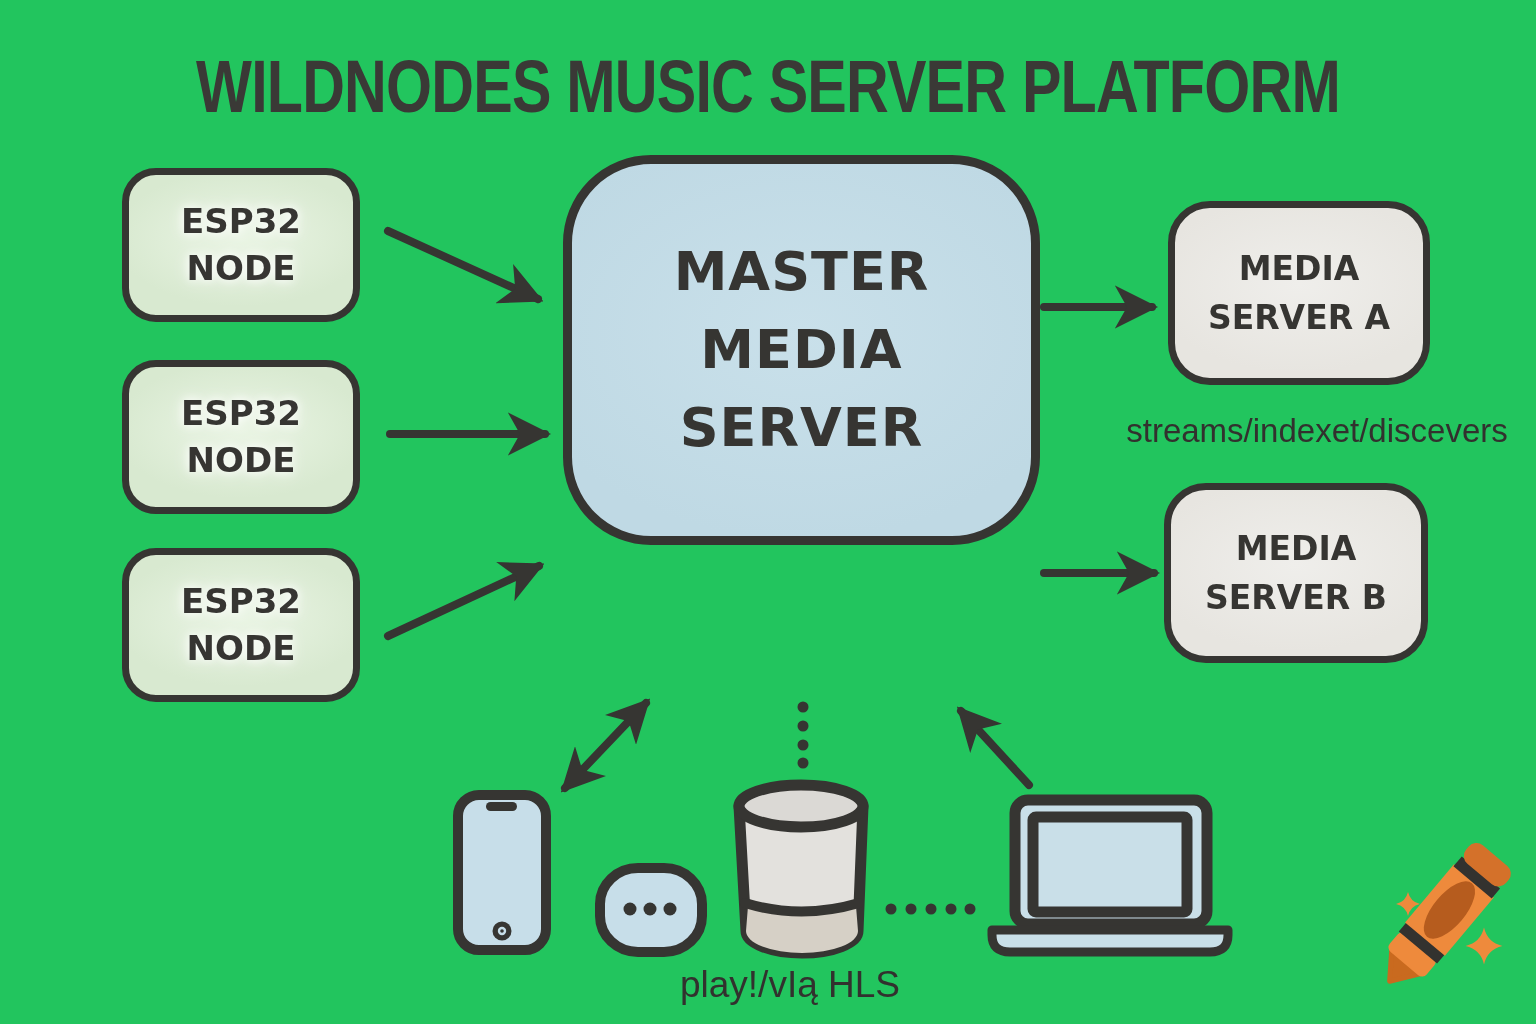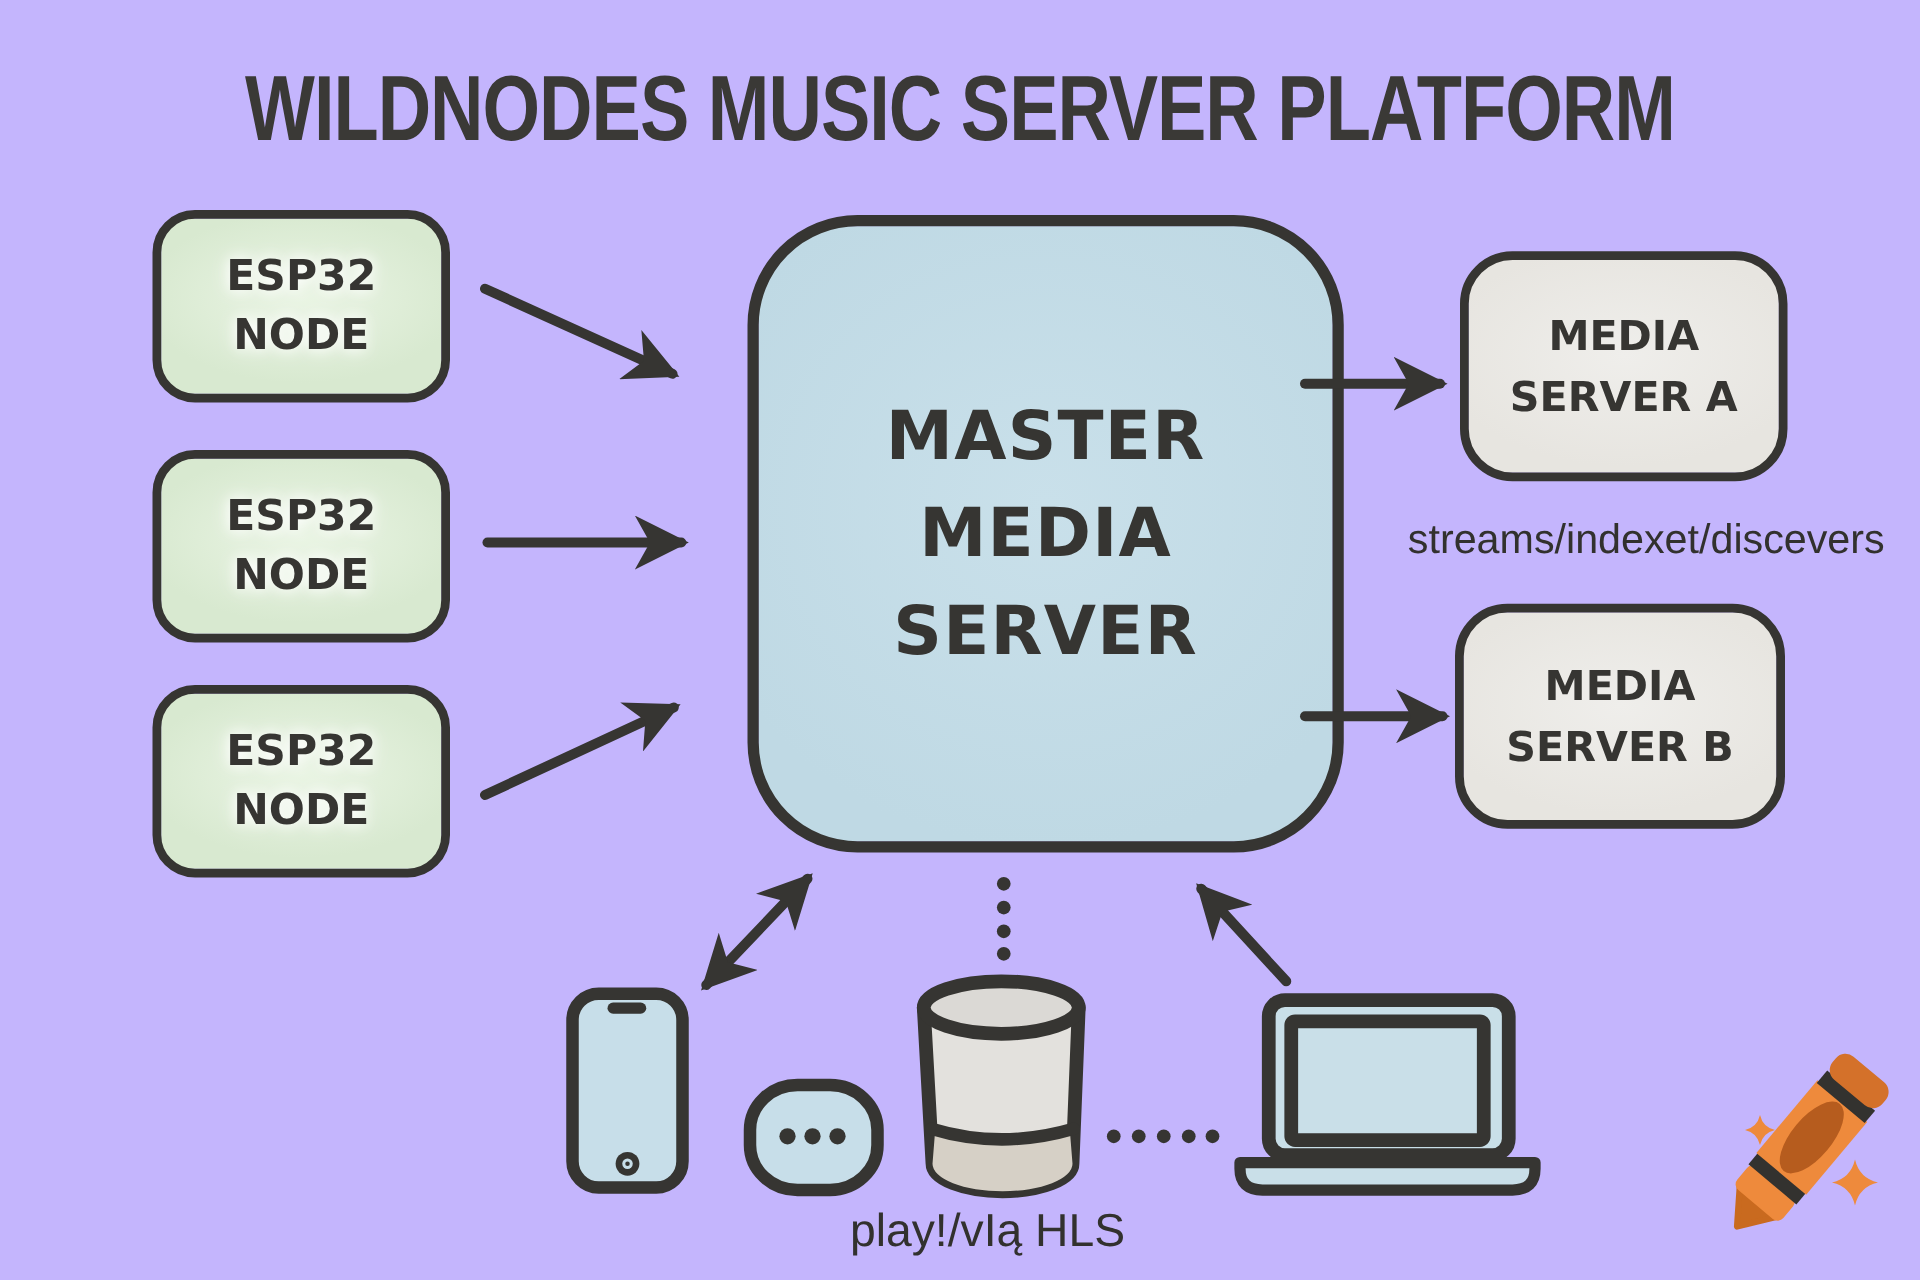--- a/index.html
+++ b/index.html
@@ -1,40 +1,39 @@
 <!DOCTYPE html>
 <html><head>
 <meta charset="utf-8">
 <style>
   html,body{margin:0;padding:0;background:#f7f4ed;}
   .canvas{
     position:relative;width:1536px;height:1024px;overflow:hidden;
-    background:#c4b5fd;font-family:"DejaVu Sans",sans-serif;color:#363532;
+    background:#22c55e;font-family:"DejaVu Sans",sans-serif;color:#363532;
   }
   .title{
     position:absolute;left:0;right:0;top:44px;margin:0;text-align:center;
     font-family:"Liberation Sans",sans-serif;font-weight:700;font-size:74px;
     letter-spacing:-1px;color:#3a3936;transform:scaleX(0.80);transform-origin:50% 50%;
     white-space:nowrap;
   }
   .box{
     position:absolute;display:flex;align-items:center;justify-content:center;
     border:7px solid #363532;box-sizing:border-box;text-align:center;
   }
   .box .label{white-space:pre-line;font-weight:700;color:#363532;}
   .esp{
     width:238px;height:154px;left:122px;border-radius:34px;
     background:radial-gradient(ellipse 75% 65% at 50% 45%, #eaf5e4 0%, #d8e9d0 75%);
   }
   .esp .label{font-size:34px;line-height:1.38;text-shadow:0 0 10px #ffffff,0 0 18px #ffffffcc;}
   .esp1{top:168px;} .esp2{top:360px;} .esp3{top:548px;}
   .master{
-    left:563px;top:172px;width:477px;height:510px;border-radius:88px;border-width:9px;
+    left:563px;top:155px;width:477px;height:390px;border-radius:88px;border-width:9px;
     background:radial-gradient(ellipse 80% 70% at 50% 45%, #c9e0ea 0%, #bfd9e4 80%);
-    margin-left:35px;
   }
   .master .label{font-size:54px;line-height:1.45;letter-spacing:1px;}
   .gray{
     border-radius:42px;
     background:radial-gradient(ellipse 75% 65% at 50% 45%, #efeeeb 0%, #e7e5e0 80%);
   }
   .srvA{left:1168px;top:201px;width:262px;height:184px;}
   .srvB{left:1164px;top:483px;width:264px;height:180px;}
   .gray .label{font-size:33px;line-height:1.5;}
   .note{

